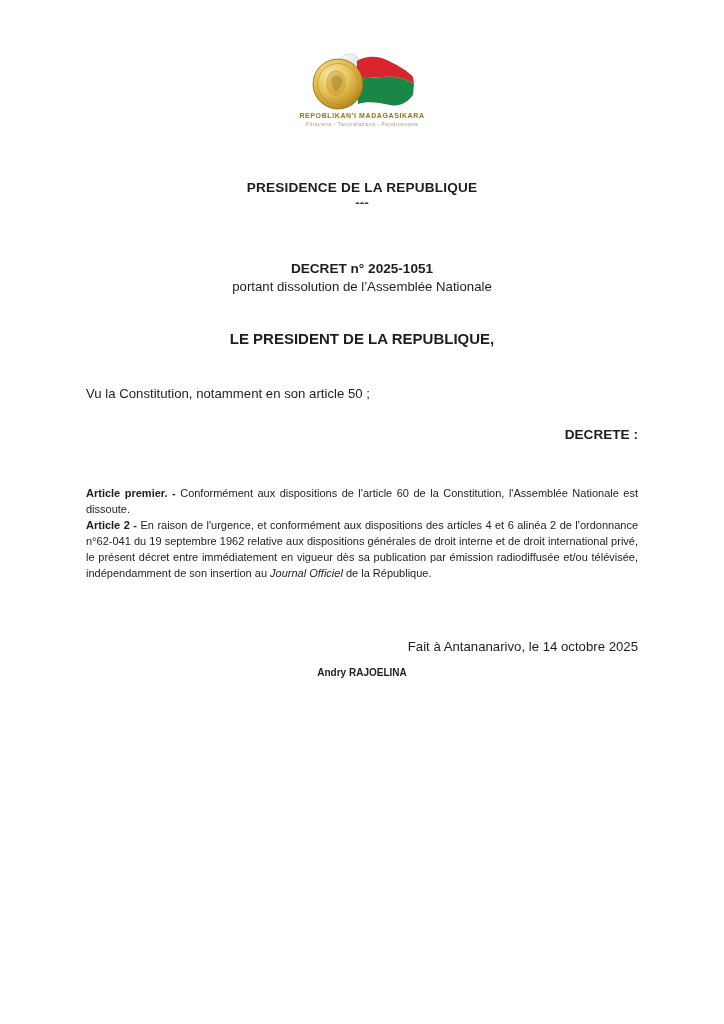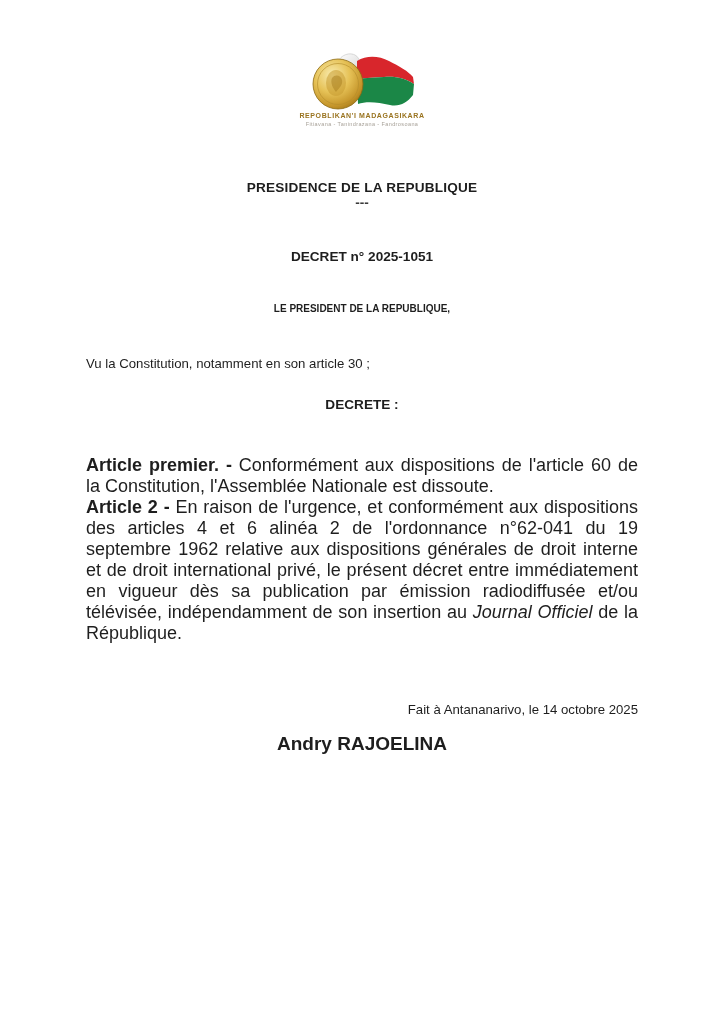--- a/index.html
+++ b/index.html
@@ -47,66 +47,66 @@
     letter-spacing: 0.2px;
   }
   .separator {
     text-align: center;
     font-weight: bold;
     font-size: 13.6px;
     line-height: 14px;
     color: #3a3a3a;
   }
   .decree-number {
-    margin-top: 38px;
+    margin-top: 50px;
     text-align: center;
     font-weight: bold;
     font-size: 13.6px;
     line-height: 18px;
   }
   .decree-subject {
     text-align: center;
     font-size: 13.2px;
     line-height: 18px;
   }
   .issuer {
     margin-top: 34px;
     text-align: center;
     font-weight: bold;
-    font-size: 10px;
+    font-size: 15px;
     line-height: 17px;
   }
   
   .preamble { margin-top: 36px; font-size: 13.2px; line-height: 21px; }
   .visa-line { }
   .consultation { text-align: justify; }
   .enactment {
     margin-top: 22px;
-    text-align: center;
+    text-align: right;
     font-weight: bold;
     font-size: 13.6px;
     line-height: 17px;
   }
-  .article { font-size: 18px; line-height: 21px; text-align: justify; }
+  .article { font-size: 11px; line-height: 16px; text-align: justify; }
   .article-1 { margin-top: 42px; }
   .article-2 { }
   .article strong { font-weight: bold; }
   .article em { font-style: italic; }
   
   .place-date {
     margin-top: 55px;
     text-align: right;
     font-size: 13.2px;
     line-height: 21px;
   }
   .signatory {
-    margin-top: 13px;
+    margin-top: 5px;
     text-align: center;
     font-weight: bold;
-    font-size: 19px;
+    font-size: 10px;
     line-height: 21px;
   }
 </style>
 </head>
 <body>
 
 <div class="page">
   <div class="content">
 
     <div class="seal-block">
@@ -135,24 +135,25 @@
         <ellipse cx="29" cy="33" rx="10" ry="13" fill="#c79b31" opacity="0.55"></ellipse>
         <path d="M25,28 C28,24 34,25 35,30 C36,35 32,38 29,42 C26,38 23,33 25,28 Z" fill="#a87e1d" opacity="0.5"></path>
       </svg>
       <div class="seal-name">REPOBLIKAN'I MADAGASIKARA</div>
       <div class="seal-motto">Fitiavana - Tanindrazana - Fandrosoana</div>
     </div>
 
     <div class="institution">PRESIDENCE DE LA REPUBLIQUE</div>
     <div class="separator">---</div>
     <div class="decree-number">DECRET n° 2025-1051</div>
+    <div class="decree-subject">portant dissolution de l’Assemblée Nationale</div>
     <div class="issuer">LE PRESIDENT DE LA REPUBLIQUE,</div>
 
     <div class="preamble">
-      <div class="visa-line">Vu la Constitution, notamment en son article 30 ;</div>
+      <div class="visa-line">Vu la Constitution, notamment en son article 50 ;</div>
     </div>
 
     <div class="enactment">DECRETE :</div>
 
     <p class="article article-1"><strong>Article premier. -</strong> <span>Conformément aux dispositions de l'article 60 de la Constitution, l'Assemblée Nationale est dissoute.</span></p>
 
     <p class="article article-2"><strong>Article 2 -</strong> <span>En raison de l'urgence, et conformément aux dispositions des articles 4 et 6 alinéa 2 de l'ordonnance n°62-041 du 19 septembre 1962 relative aux dispositions générales de droit interne et de droit international privé, le présent décret entre immédiatement en vigueur dès sa publication par émission radiodiffusée et/ou télévisée, indépendamment de son insertion au</span> <em>Journal Officiel</em> <span>de la République.</span></p>
 
     <div class="place-date">Fait à Antananarivo, le 14 octobre 2025</div>
     <div class="signatory">Andry RAJOELINA</div>

